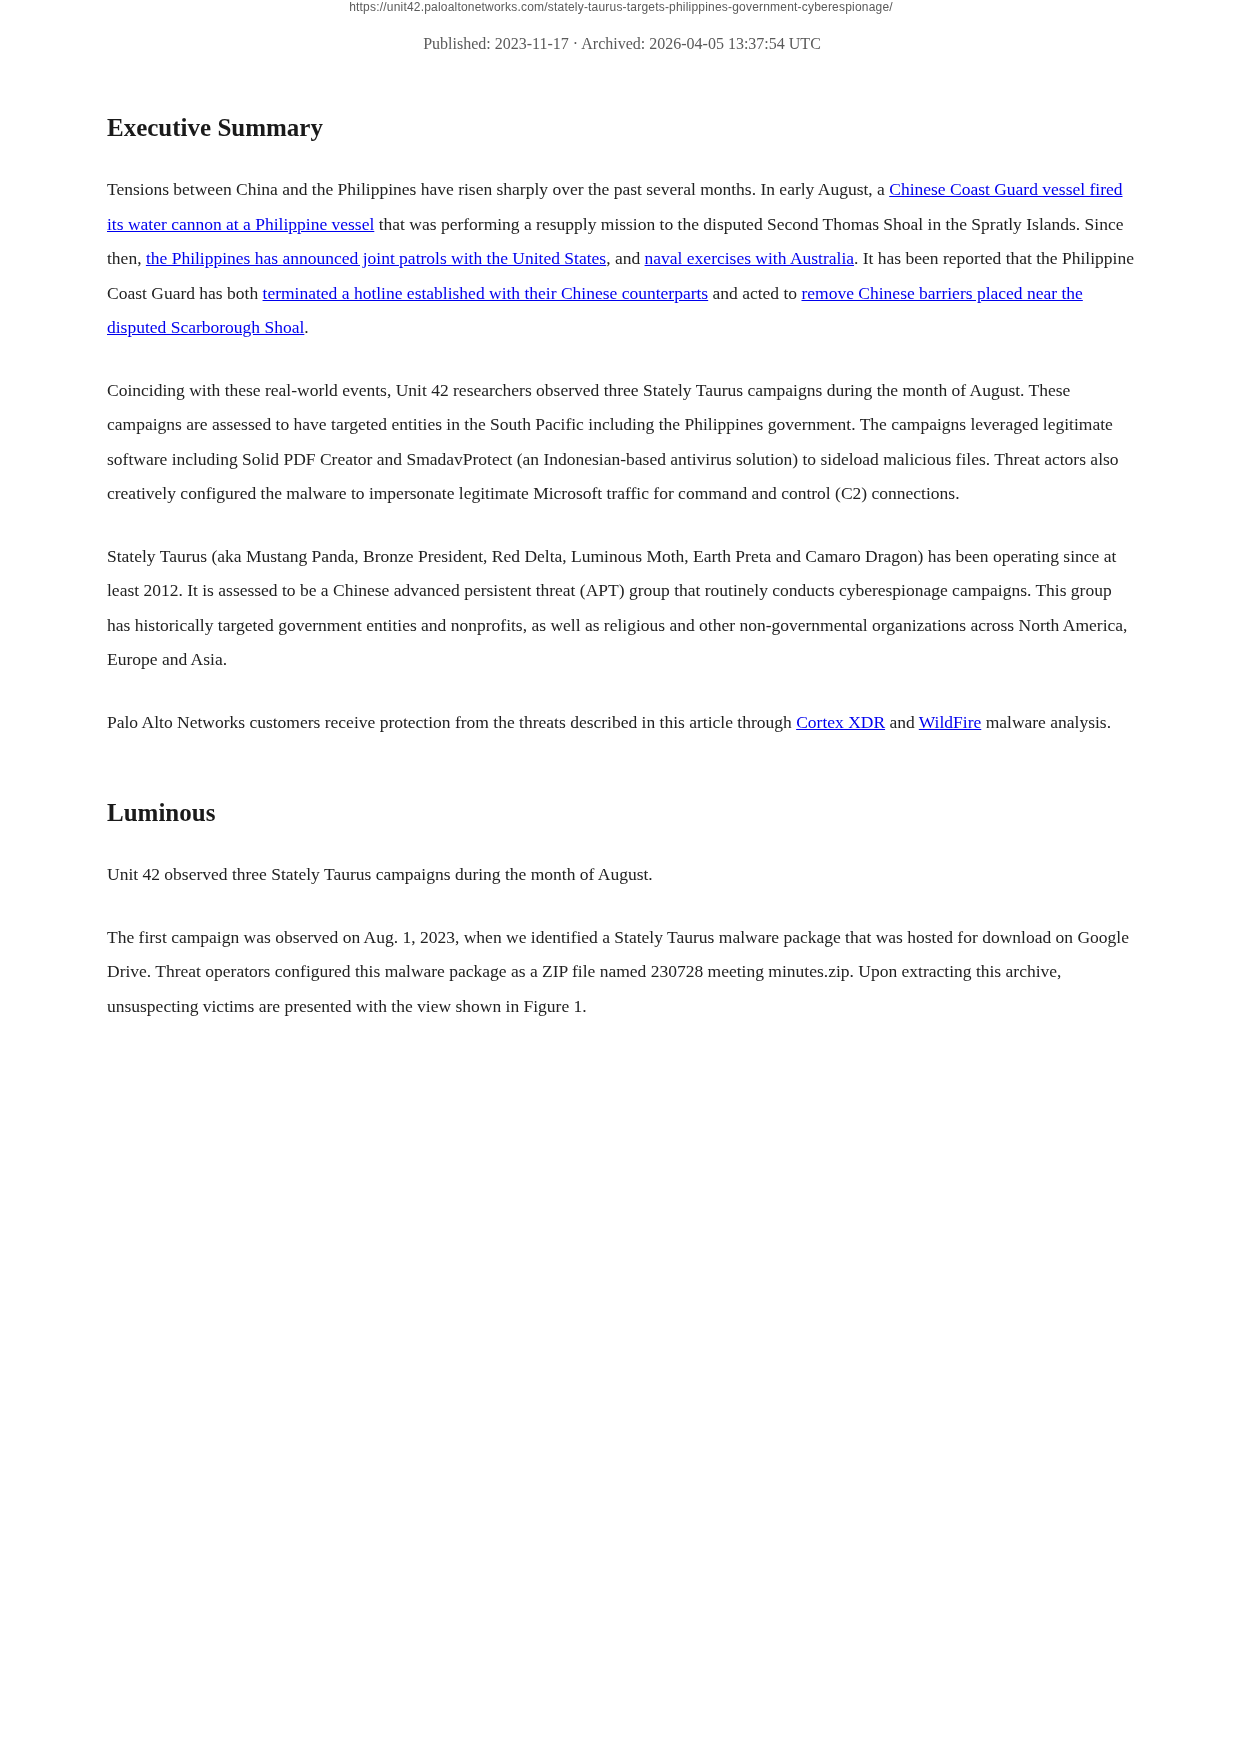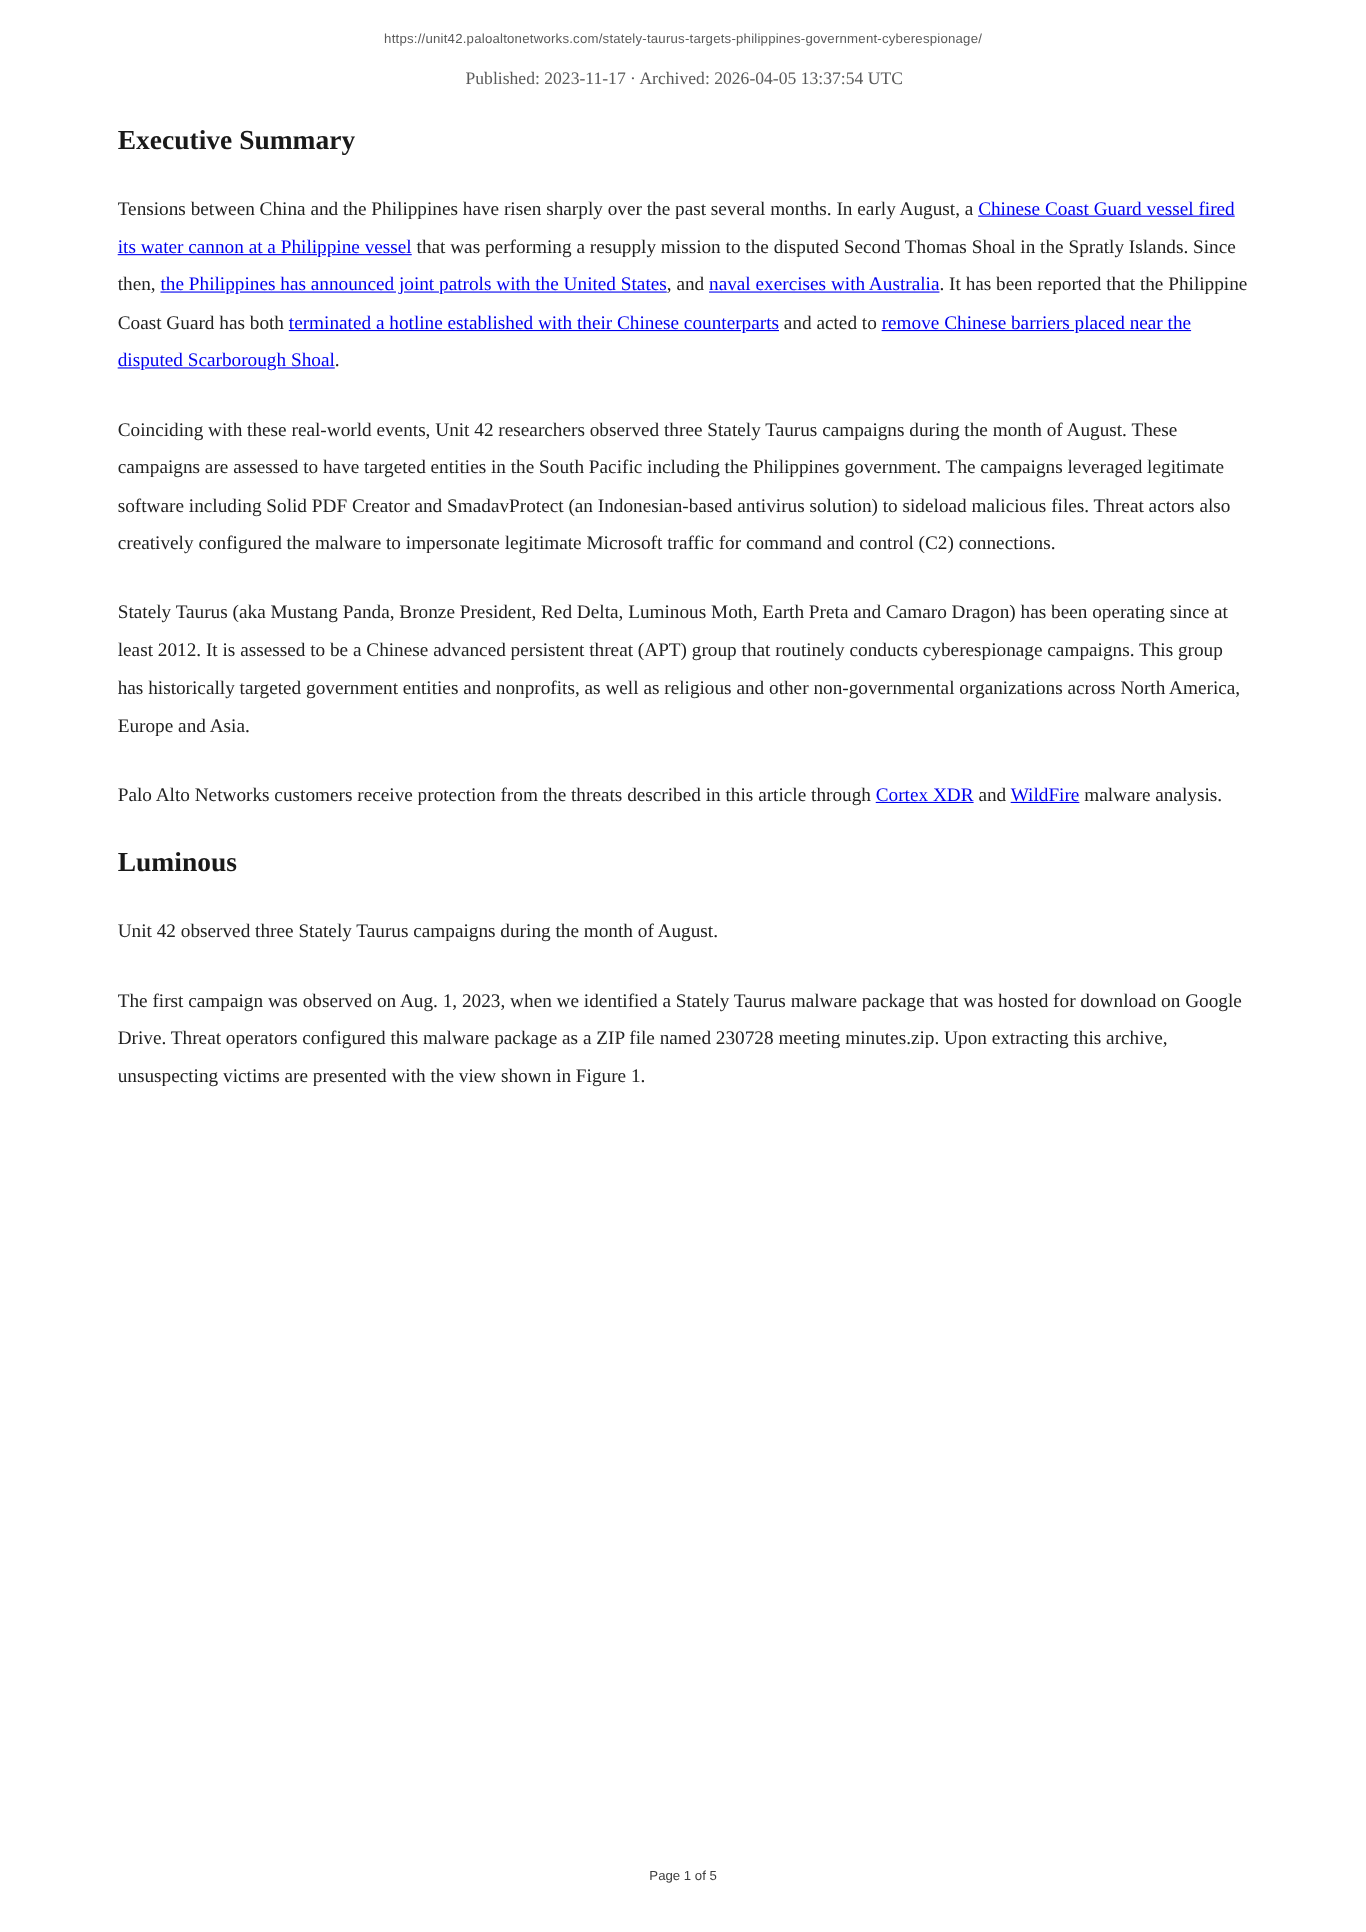--- a/index.html
+++ b/index.html
@@ -9,21 +9,20 @@
   }
   .page {
     position: relative;
     width: 1242px;
     height: 1756px;
     background: #ffffff;
     overflow: hidden;
     font-family: "Liberation Serif", serif;
   }
   .url-header {
-    padding-top: 28px;
     text-align: center;
     font-family: "Liberation Sans", sans-serif;
     font-size: 12px;
     color: var(--meta-color, #5a5a5a);
     letter-spacing: 0.2px;
   }
   .content {
     margin: 0 107px;
     width: 1030px;
     color: var(--body-color, #222222);
@@ -43,21 +42,21 @@
     color: var(--byline-color, #4d4d4d);
   }
   .meta {
     margin-top: 20px;
     font-size: 16px;
     line-height: 20px;
     color: var(--meta-color, #5a5a5a);
     text-align: center;
   }
   h2.section-heading {
-    margin: 30px 0 0 0;
+    margin: 58px 0 0 0;
     font-size: 25px;
     line-height: 32px;
     font-weight: bold;
     color: var(--heading-color, #1a1a1a);
   }
   h3.sub-heading {
     margin: 30px 0 0 0;
     font-size: 20px;
     line-height: 26px;
     font-weight: bold;
@@ -110,15 +109,14 @@
 
     <h2 class="section-heading">Luminous</h2>
 
     <p class="body-paragraph">Unit 42 observed three Stately Taurus campaigns during the month of August.</p>
 
 
     <p class="body-paragraph">The first campaign was observed on Aug. 1, 2023, when we identified a Stately Taurus malware package that was hosted for download on Google Drive. Threat operators configured this malware package as a ZIP file named 230728 meeting minutes.zip. Upon extracting this archive, unsuspecting victims are presented with the view shown in Figure 1.</p>
 
   </div>
 
-  <div class="page-footer">Page 1 of 5</div>
 
 </div>
 
 </body></html>

